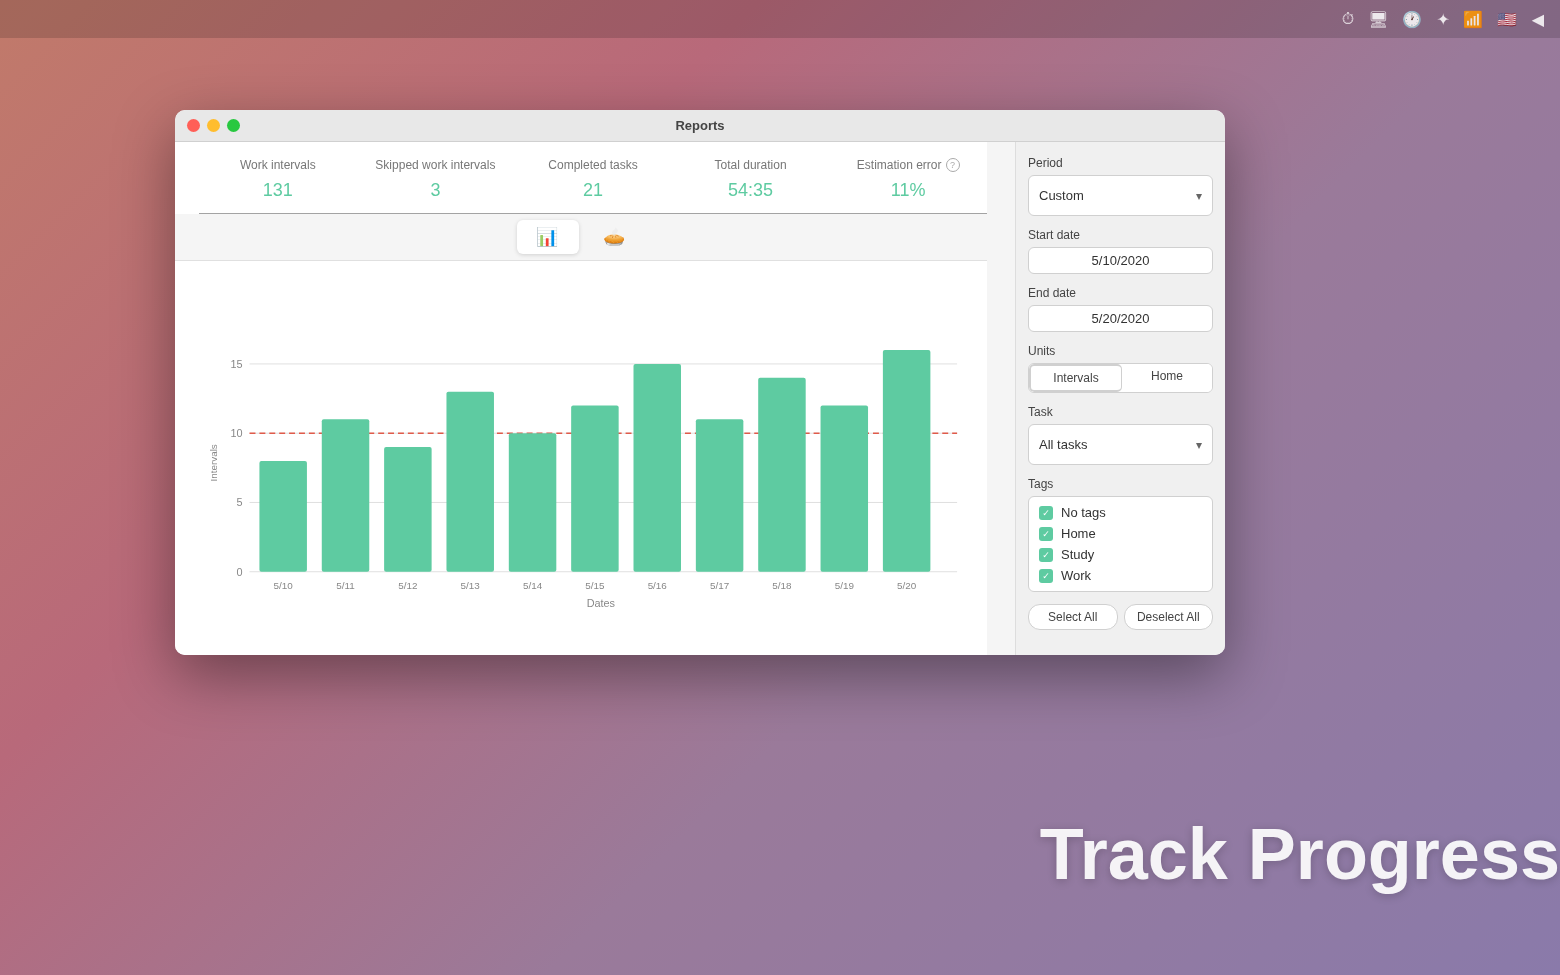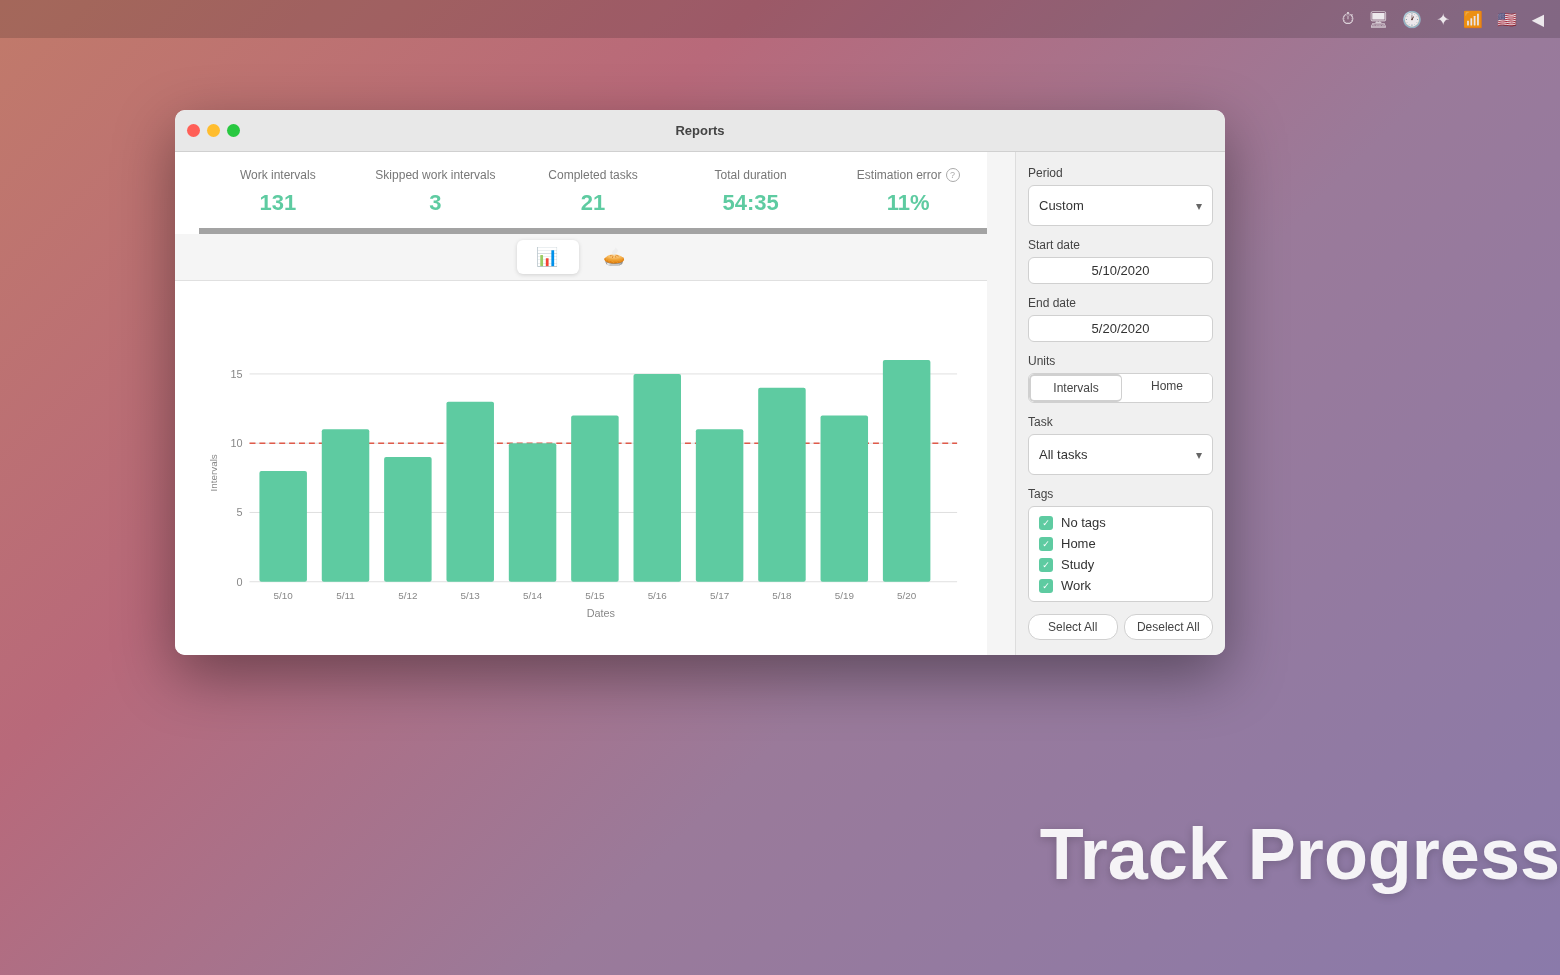--- a/index.html
+++ b/index.html
@@ -41,21 +41,21 @@
       background: #f5f5f5;
       border-radius: 10px;
       box-shadow: 0 20px 60px rgba(0,0,0,0.4);
       display: flex;
       flex-direction: column;
       overflow: hidden;
     }
 
     
     .titlebar {
-      height: 42px;
+      height: 32px;
       background: #e8e8e8;
       border-bottom: 1px solid #d0d0d0;
       display: flex;
       align-items: center;
       justify-content: center;
       position: relative;
       border-radius: 10px 10px 0 0;
     }
 
     .traffic-lights {
@@ -90,43 +90,43 @@
     .left-panel {
       flex: 1;
       display: flex;
       flex-direction: column;
       background: white;
     }
 
     
     .stats-row {
       display: flex;
-      border-bottom: 6px solid #a3a3a3;
+      border-bottom: 1px solid #a3a3a3;
       padding: 16px 0 12px 0;
       margin-left: 24px;
     }
 
     .stat-item {
       flex: 1;
       display: flex;
       flex-direction: column;
       align-items: center;
       gap: 8px;
     }
 
     .stat-label {
       font-size: 12px;
       color: #777;
       text-align: center;
     }
 
     .stat-value {
-      font-size: 22px;
+      font-size: 18px;
       color: #5ecba1;
-      font-weight: 700;
+      font-weight: 400;
     }
 
     .stat-label-info {
       display: flex;
       align-items: center;
       gap: 4px;
     }
 
     .info-icon {
       width: 14px;

